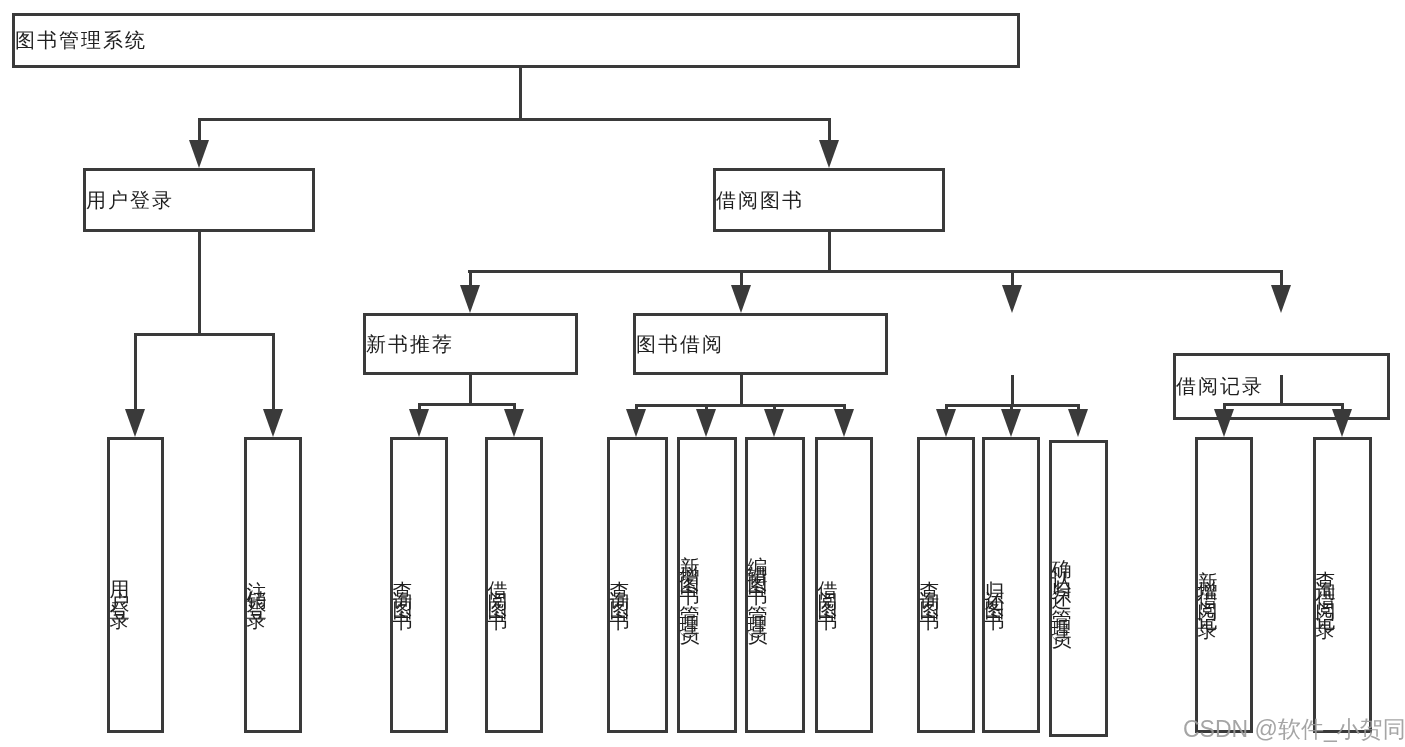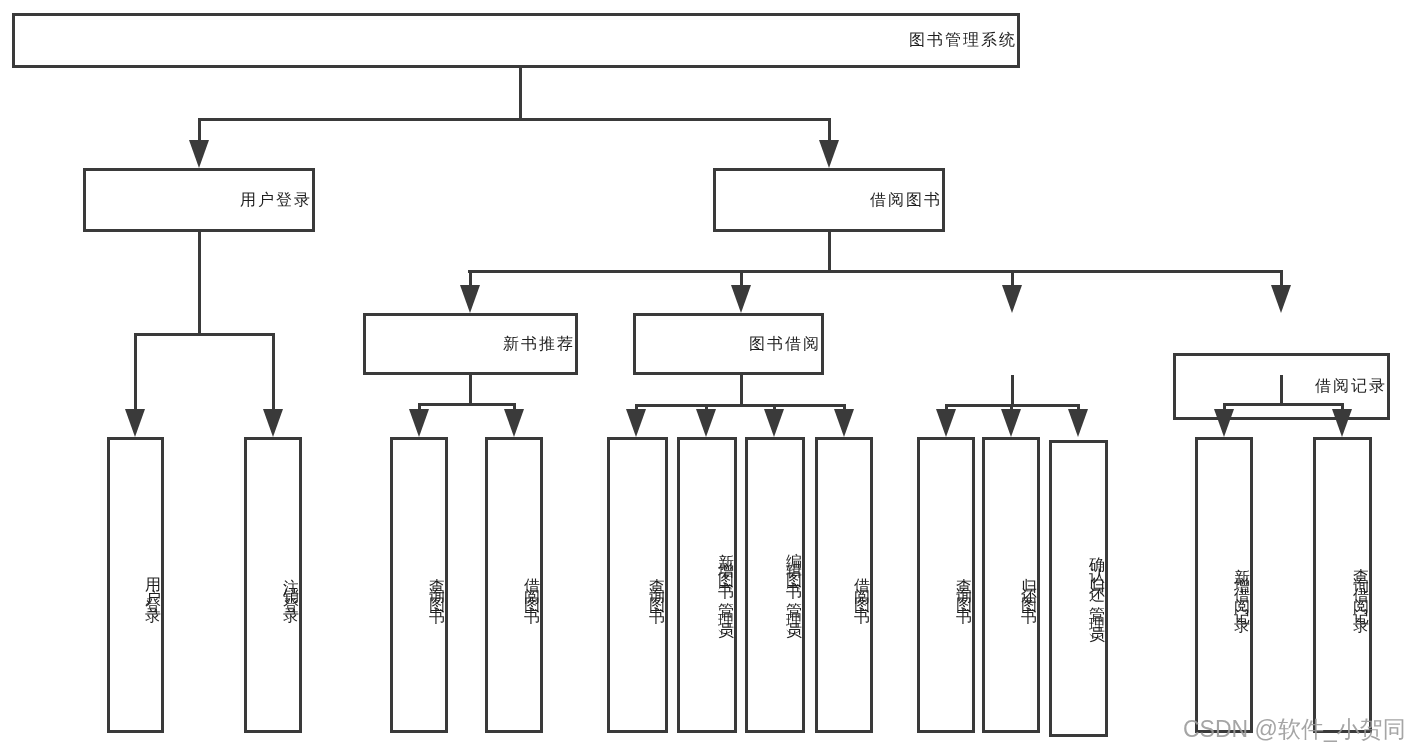--- a/index.html
+++ b/index.html
@@ -11,23 +11,23 @@
     font-family: "Liberation Sans", "DejaVu Sans", sans-serif;
     overflow: hidden;
   }
   .box {
     position: absolute;
     box-sizing: border-box;
     background: #ffffff;
     border: 3px solid #3a3a3a;
     display: flex;
     align-items: center;
-    justify-content: flex-end;
+    justify-content: flex-start;
     color: #1f1f1f;
-    font-size: 16px;
+    font-size: 20px;
     letter-spacing: 2px;
     white-space: nowrap;
   }
   .vbox span {
     writing-mode: vertical-rl;
     text-orientation: mixed;
     letter-spacing: 10px;
     line-height: 1;
   }
   .vline, .hline {
@@ -87,24 +87,24 @@
   <div class="hline" style="left:468px; top:270px; width:815px; height:3px;"></div>
   <div class="vline" style="left:469px; top:270px; width:3px; height:18px;"></div>
   <div class="arrow" style="left:460px; top:285px;"></div>
   <div class="vline" style="left:740px; top:270px; width:3px; height:18px;"></div>
   <div class="arrow" style="left:731px; top:285px;"></div>
   <div class="vline" style="left:1011px; top:270px; width:3px; height:18px;"></div>
   <div class="arrow" style="left:1002px; top:285px;"></div>
   <div class="vline" style="left:1280px; top:270px; width:3px; height:18px;"></div>
   <div class="arrow" style="left:1271px; top:285px;"></div>
 
-  <div class="box" style="left:363px; top:313px; width:215px; height:62px;padding-left:8px;">
+  <div class="box" style="left:363px; top:313px; width:215px; height:62px;">
     <span>新书推荐</span>
   </div>
-  <div class="box" style="left:633px; top:313px; width:191px; height:62px;">
+  <div class="box" style="left:633px; top:313px; width:255px; height:62px;">
     <span>图书借阅</span>
   </div>
   <div class="box" style="left:1173px; top:313px; width:217px; height:67px;margin-top:40px;">
     <span>借阅记录</span>
   </div>
 
   <div class="vline" style="left:469px; top:375px; width:3px; height:30px;"></div>
   <div class="hline" style="left:418px; top:403px; width:98px; height:3px;"></div>
   <div class="vline" style="left:418px; top:403px; width:3px; height:12px;"></div>
   <div class="arrow" style="left:409px; top:409px;"></div>

